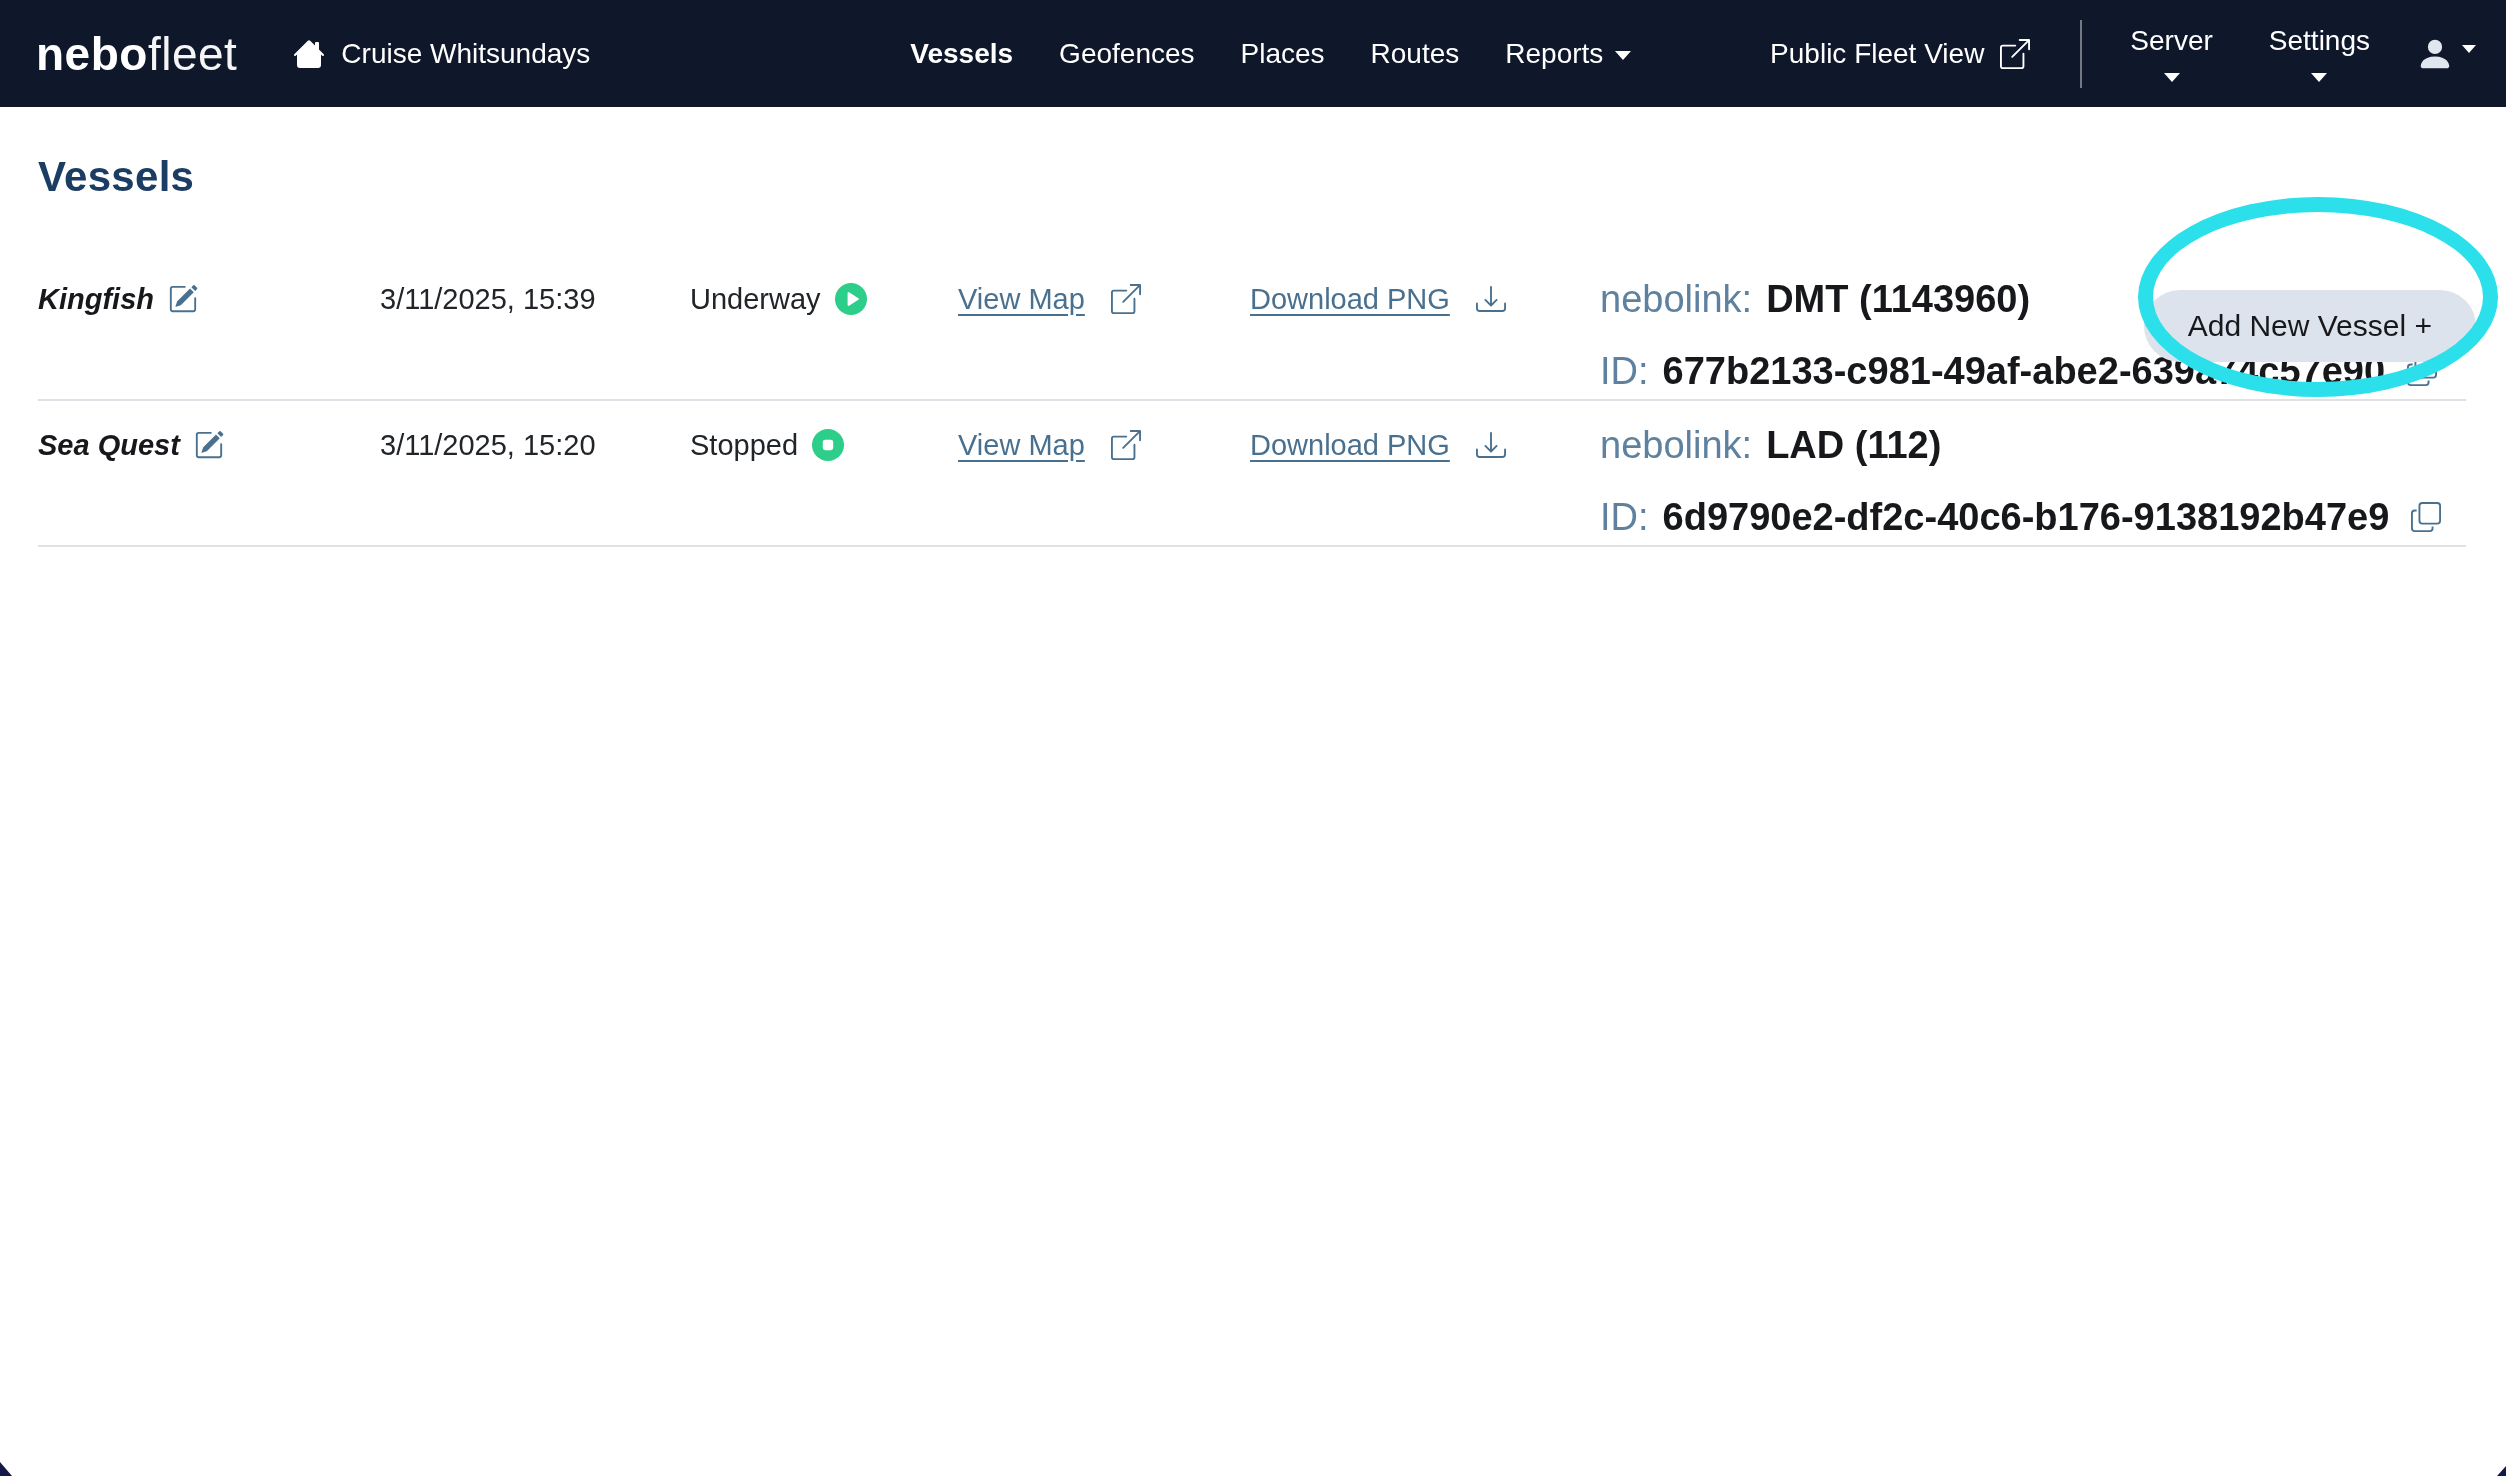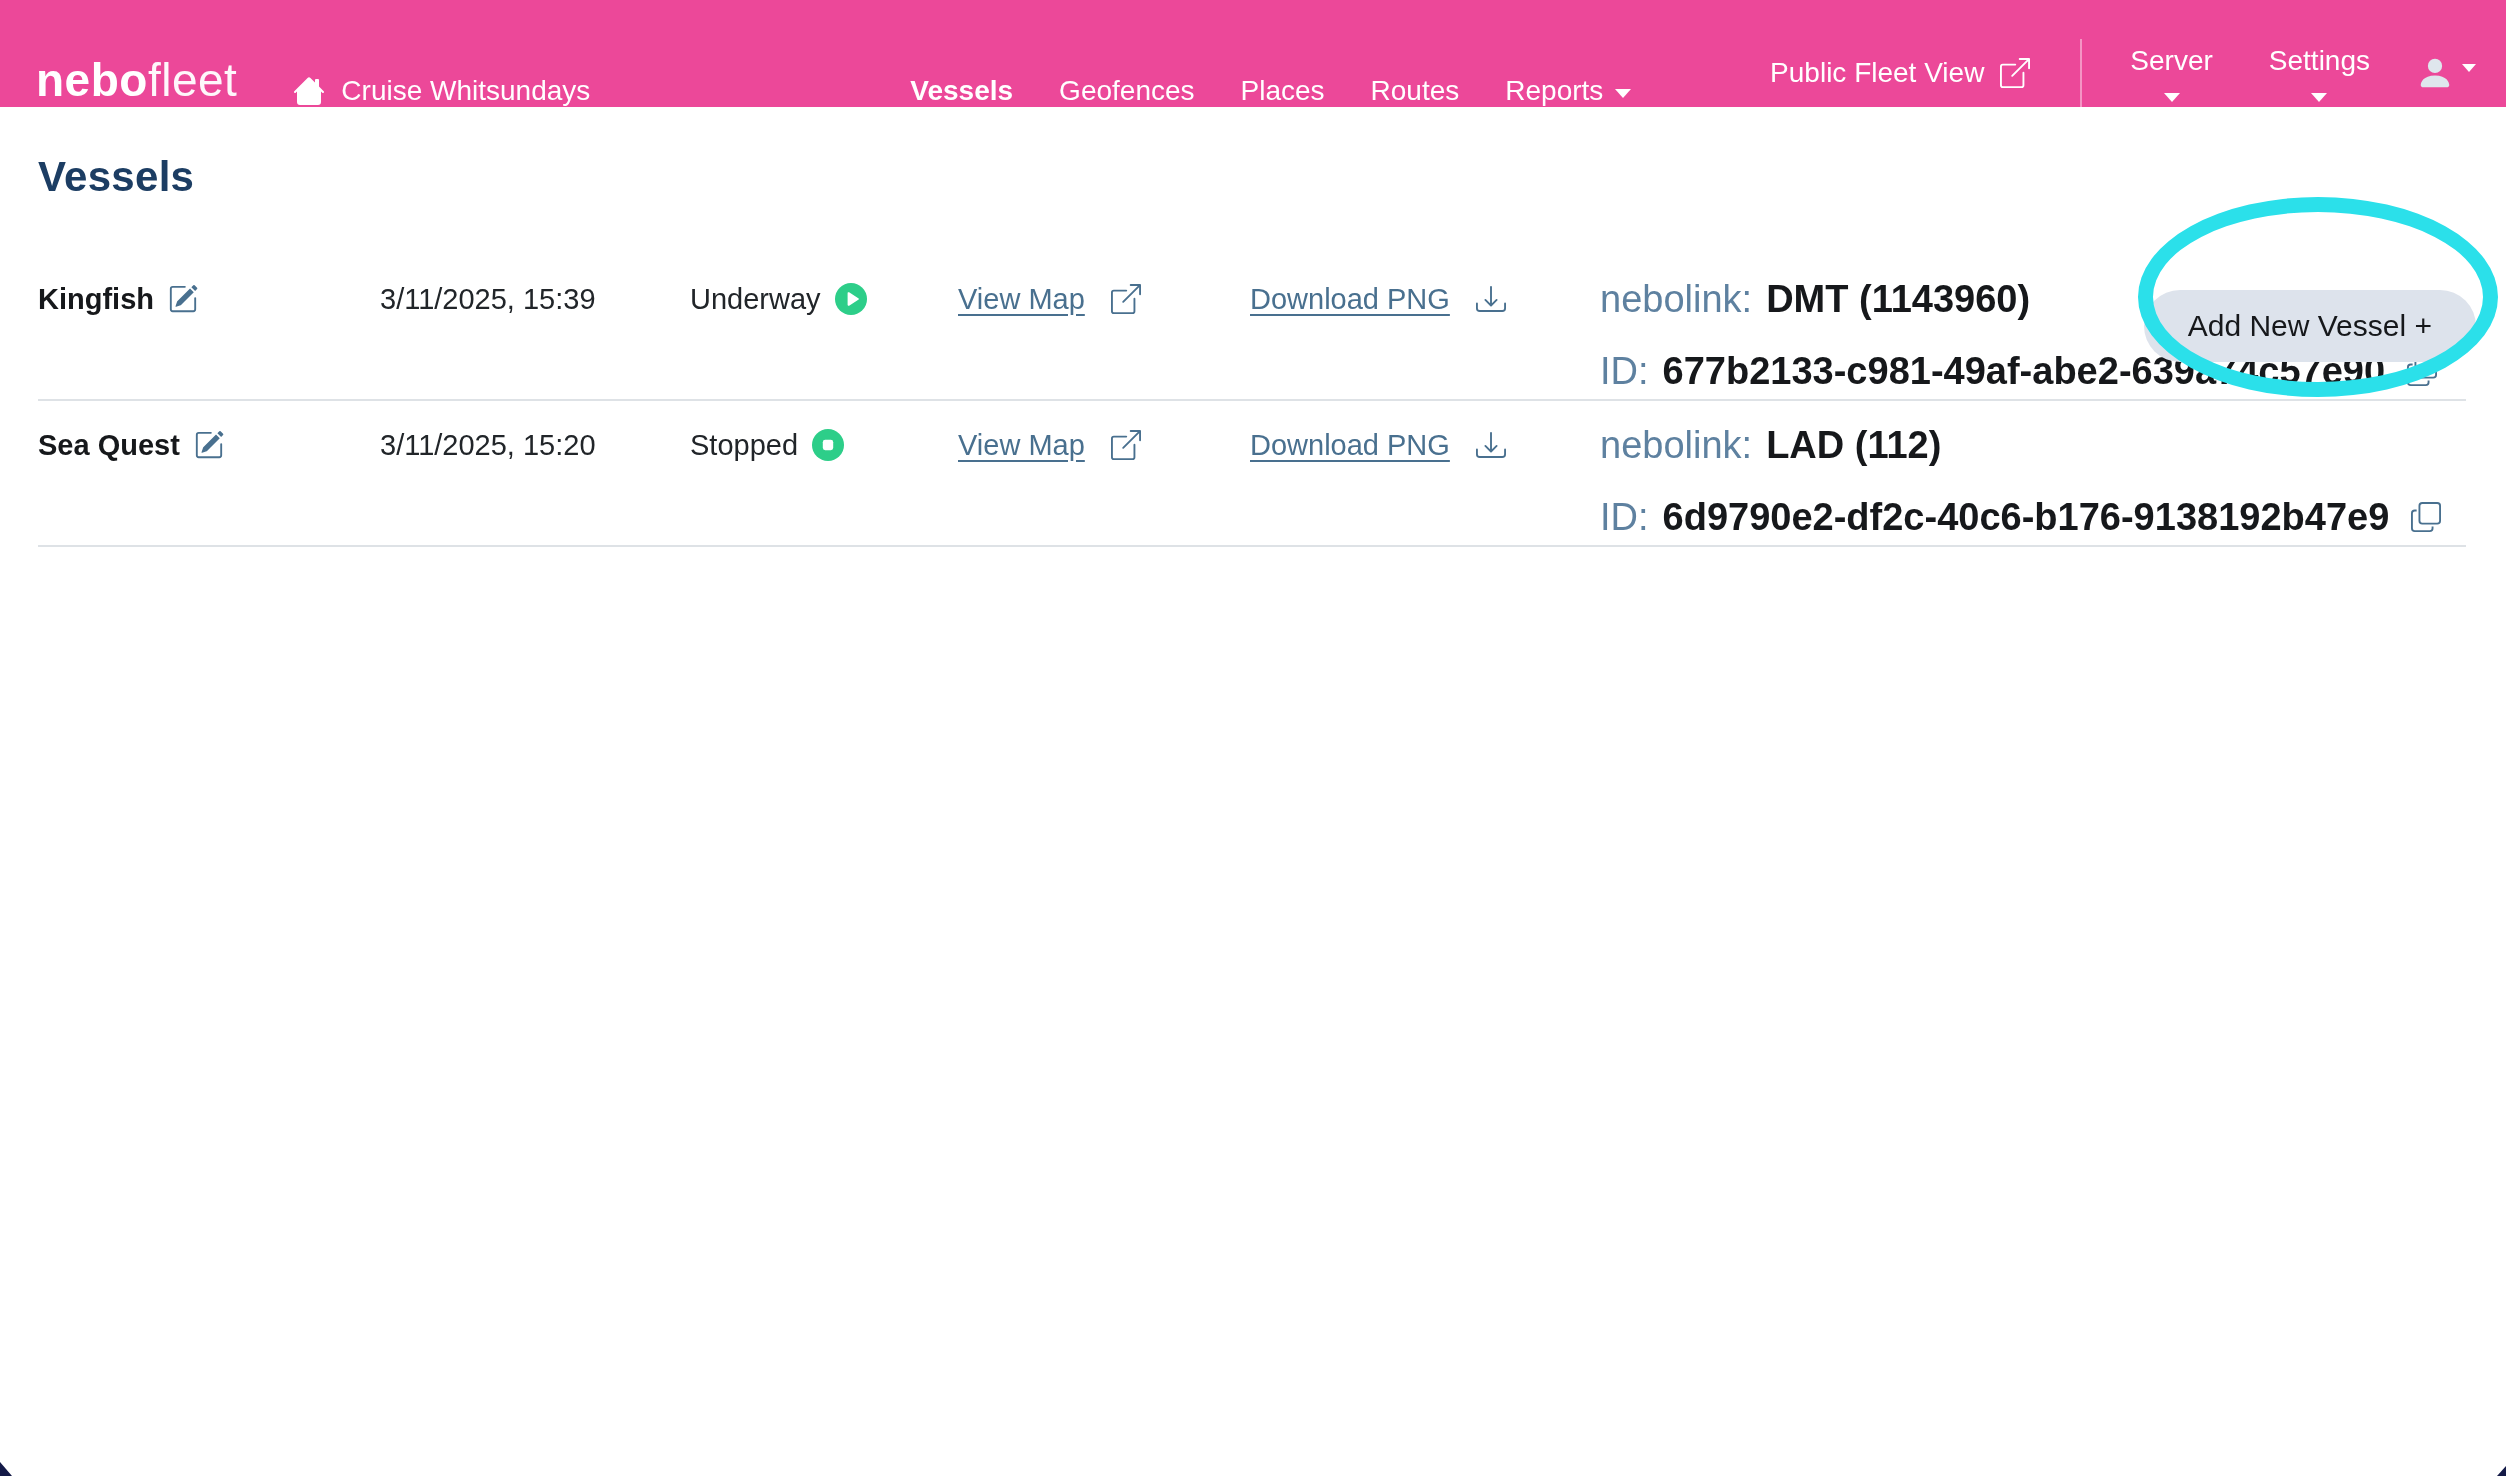--- a/index.html
+++ b/index.html
@@ -7,23 +7,23 @@
     width: 2506px; height: 1476px;
     font-family: "Liberation Sans", "DejaVu Sans", sans-serif;
     background: #ffffff;
     overflow: hidden;
     position: relative;
   }
 
   
   .navbar {
     height: 107px;
-    background: #ec4899;
+    background: #0f172a;
     display: flex;
-    align-items: flex-end;
+    align-items: center;
     padding: 0 30px 0 36px;
     color: #ffffff;
     position: relative;
     z-index: 10;
   }
   .brand { font-size: 46px; letter-spacing: 0.5px; white-space: nowrap; cursor: pointer; }
   .brand .b1 { font-weight: 800; }
   .brand .b2 { font-weight: 400; opacity: 0.96; }
   .org-link {
     display: flex; align-items: center; gap: 16px;
@@ -98,21 +98,21 @@
     padding: 10px 0 18px 0;
     border-bottom: 2px solid #dee2e6;
   }
   .t-head .th { font-size: 32px; font-weight: 700; color: #111417; }
   .t-body-row {
     border-bottom: 2px solid #dee2e6;
     padding: 26px 0 10px 0;
     min-height: 144px;
   }
   .cell { font-size: 29px; color: #212529; line-height: 36px; display: flex; align-items: center; gap: 14px; }
-  .vessel-name { font-weight: 700; color: #16181b; }
+  .vessel-name { font-weight: 700; color: #16181b; font-style: italic; }
   .icon-btn { background: none; border: none; cursor: pointer; padding: 0; display: inline-flex; align-items: center; color: #49708F; }
   .link {
     color: #49708F; text-decoration: underline; text-underline-offset: 5px;
     cursor: pointer; display: inline-flex; align-items: center; gap: 26px; font-size: 29px;
   }
   .link svg { flex: none; }
   .status-cell { gap: 14px; }
   .identity-cell { display: flex; flex-direction: column; gap: 36px; align-items: flex-start; }
   .id-line { font-size: 38px; line-height: 36px; display: flex; align-items: center; gap: 14px; white-space: nowrap; }
   .id-label { color: #5E81A0; }

